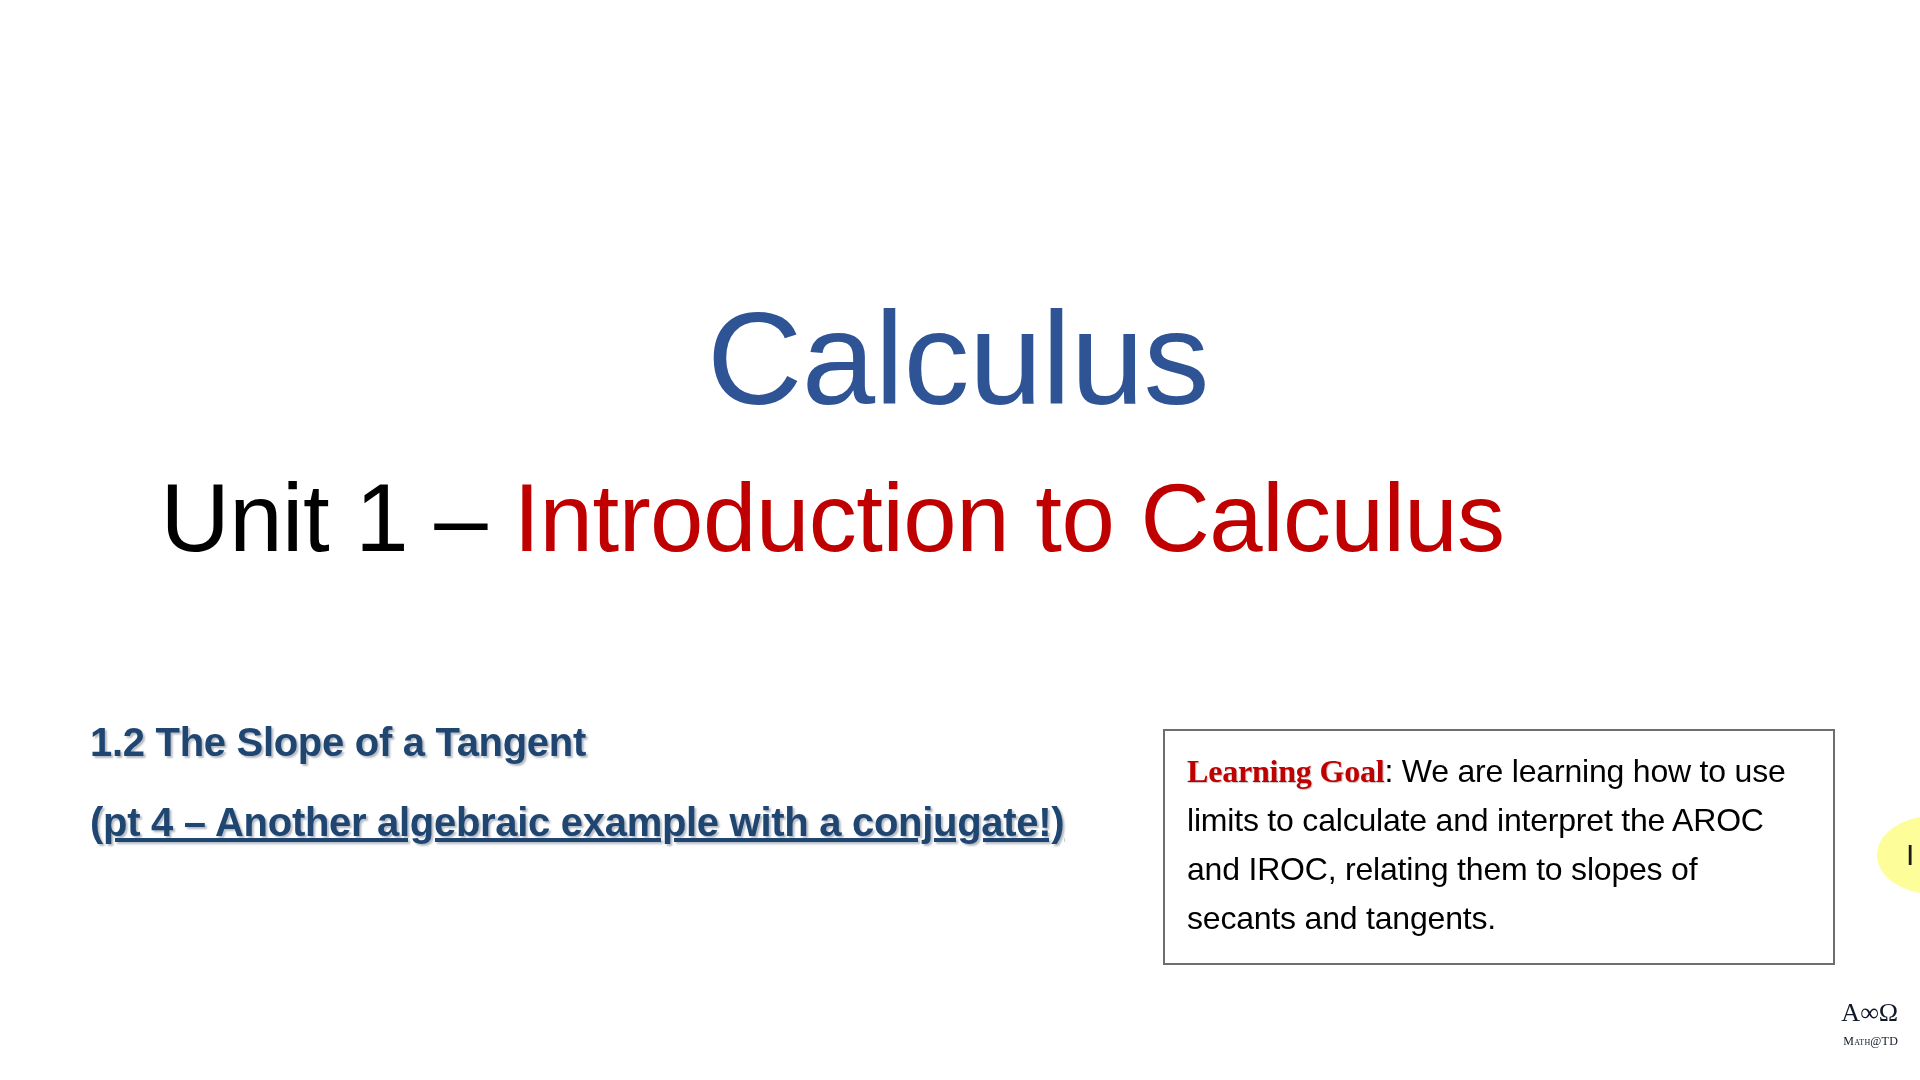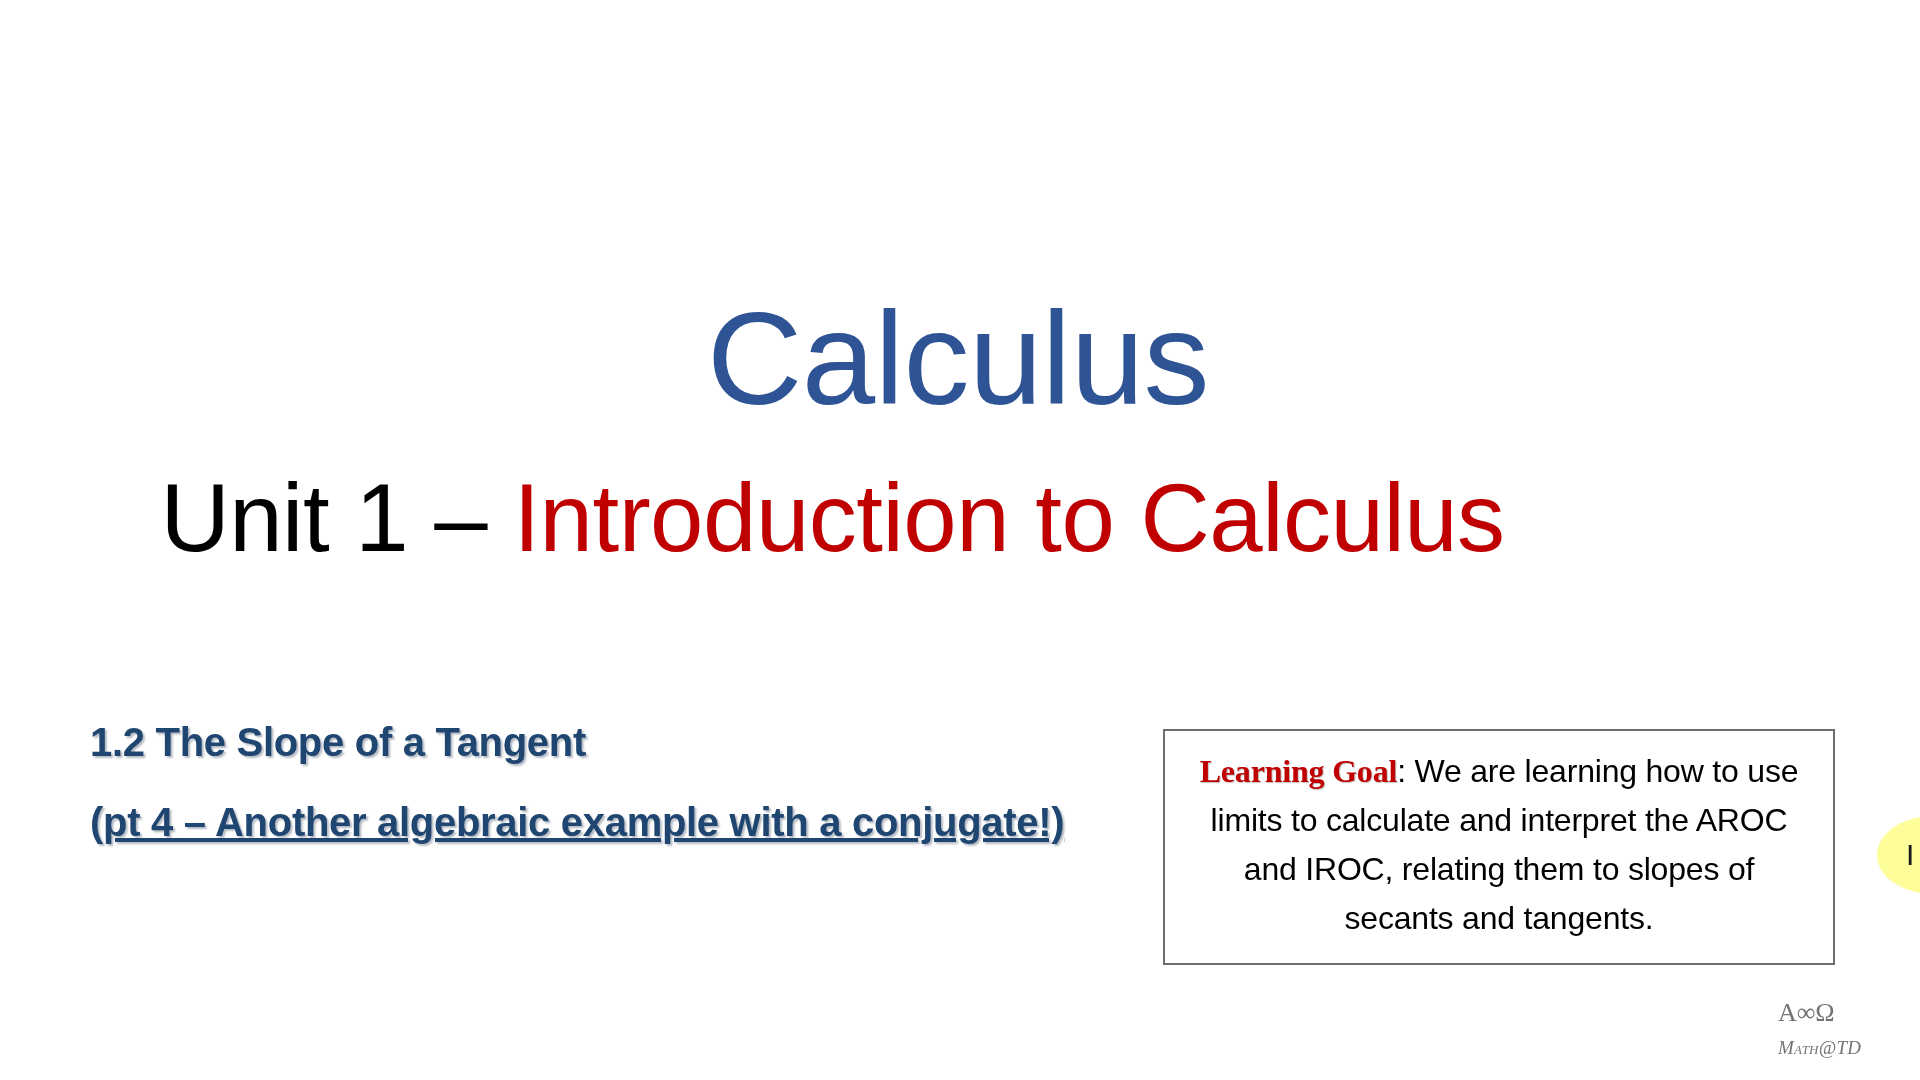--- a/index.html
+++ b/index.html
@@ -82,21 +82,20 @@
   .goal-box {
     position: absolute;
     left: 1163px;
     top: 729px;
     width: 672px;
     height: 236px;
     box-sizing: border-box;
     border: 2px solid #6e6e6e;
     background: #ffffff;
     padding: 16px 22px 10px 22px;
-    text-align: center;
   }
   .goal-text {
     font-family: "Liberation Sans", sans-serif;
     font-size: 32px;
     line-height: 49px;
     color: #000000;
     letter-spacing: -0.2px;
   }
   .goal-label {
     font-family: "Liberation Serif", serif;
@@ -128,37 +127,36 @@
     white-space: nowrap;
     overflow: hidden;
   }
 
   
   .logo {
     position: absolute;
     left: 1778px;
     top: 1000px;
     width: 120px;
-    text-align: left;
-    color: #737373;
+    text-align: right;
+    color: #0f172a;
   }
   .logo-glyphs {
     font-family: "Liberation Serif", serif;
     font-size: 26px;
     line-height: 26px;
     letter-spacing: 0px;
   }
   .logo-sub {
     font-family: "Liberation Serif", serif;
-    font-size: 19px;
+    font-size: 12px;
     line-height: 18px;
     font-variant: small-caps;
     letter-spacing: 0.2px;
-    margin-top: 13px;
-    font-style: italic;
+    margin-top: 6px;
   }
 </style>
 </head>
 <body>
 
 <div id="slide">
 
   <h1 class="slide-title">Calculus</h1>
 
   <div class="unit-line">

